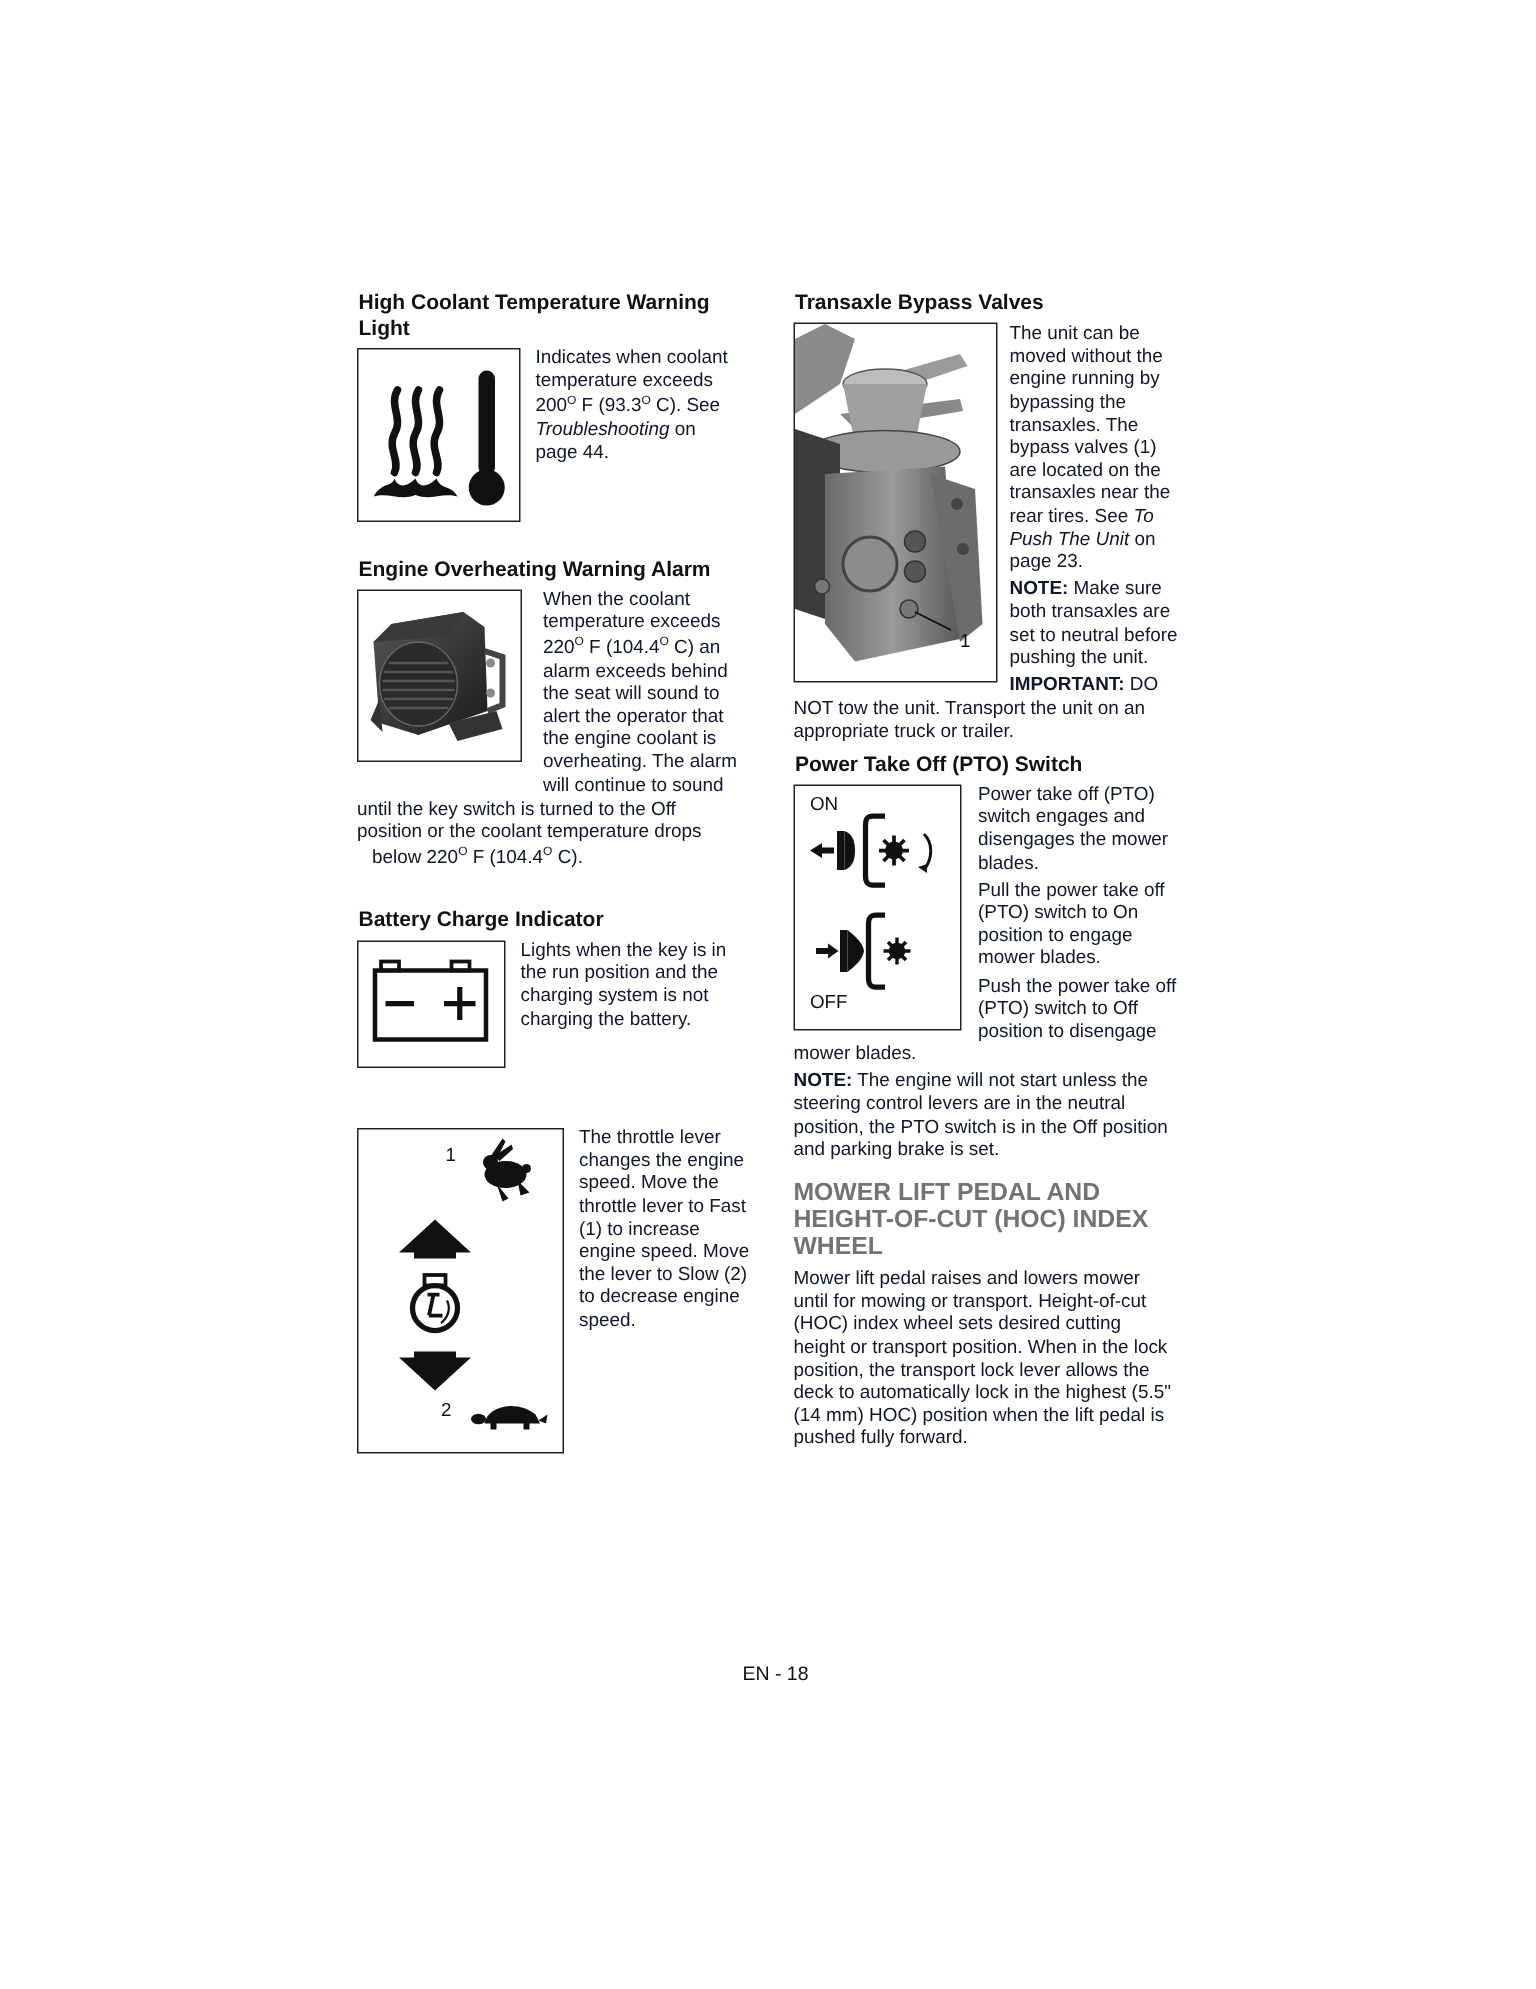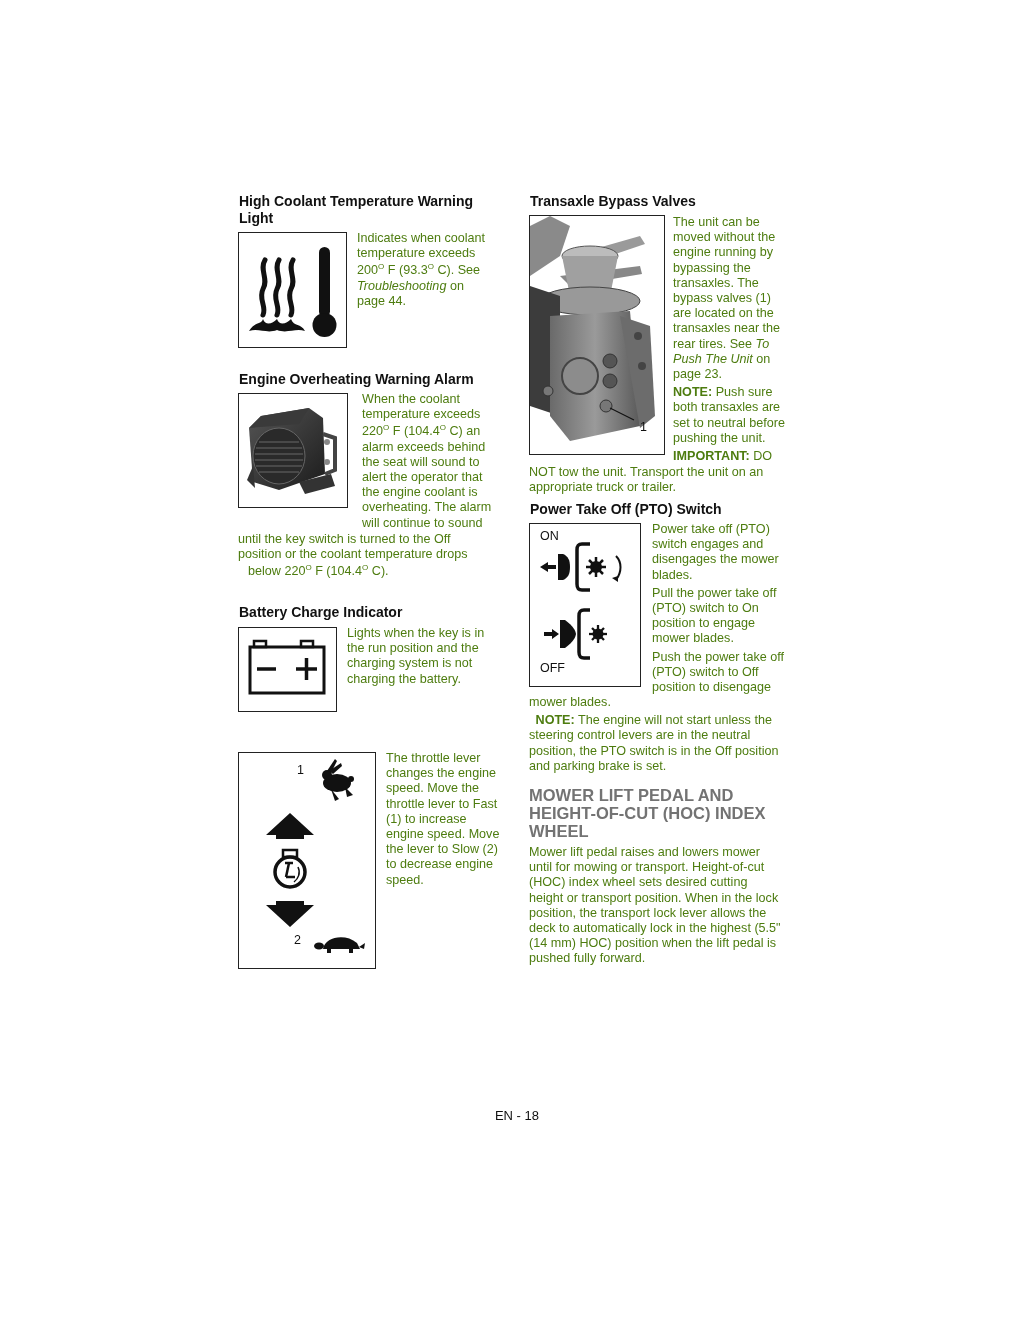--- a/index.html
+++ b/index.html
@@ -1,21 +1,21 @@
 <!DOCTYPE html>
 <html><head>
 <meta charset="utf-8">
 <style>
   html, body { margin: 0; padding: 0; background: #ffffff; }
   body { width: 1024px; height: 1326px; position: relative; overflow: hidden;
          font-family: "Liberation Sans", sans-serif; color: #111; }
   .abs { position: absolute; }
   .h { font-weight: bold; font-size: 14px; line-height: 17px; color: #111; }
   .h-big { font-weight: bold; font-size: 16.5px; line-height: 18px; color: #737373; }
-  .p { font-size: 12.6px; line-height: 15.2px; color: #4d7c0f; }
+  .p { font-size: 12.6px; line-height: 15.2px; color: #0f172a; }
   .p i { font-style: italic; }
   .p b { font-weight: bold; }
   sup { font-size: 8px; vertical-align: 5px; line-height: 0; }
   .box { position: absolute; border: 1.5px solid #222; background: #fff; box-sizing: border-box; }
   .lbl { position: absolute; font-size: 12.5px; color: #111; }
   svg { display: block; }
 </style>
 </head>
 <body>
 
@@ -191,21 +191,21 @@
   <div>moved without the</div>
   <div>engine running by</div>
   <div>bypassing the</div>
   <div>transaxles. The</div>
   <div>bypass valves (1)</div>
   <div>are located on the</div>
   <div>transaxles near the</div>
   <div><span>rear tires. See </span><i>To</i></div>
   <div><i>Push The Unit</i><span> on</span></div>
   <div>page 23.</div>
-  <div style="margin-top:3px;"><b>NOTE:</b><span> Push sure</span></div>
+  <div style="margin-top:3px;"><b>NOTE:</b><span> Make sure</span></div>
   <div>both transaxles are</div>
   <div>set to neutral before</div>
   <div>pushing the unit.</div>
   <div style="margin-top:3px;"><b>IMPORTANT:</b><span> DO</span></div>
 </div>
 <div class="abs p" style="left:529px;top:465px;">
   <div>NOT tow the unit. Transport the unit on an</div>
   <div>appropriate truck or trailer.</div>
 </div>
 
@@ -252,21 +252,21 @@
   <div style="margin-top:3px;">Pull the power take off</div>
   <div>(PTO) switch to On</div>
   <div>position to engage</div>
   <div>mower blades.</div>
   <div style="margin-top:3px;">Push the power take off</div>
   <div>(PTO) switch to Off</div>
   <div>position to disengage</div>
 </div>
 <div class="abs p" style="left:529px;top:695px;">
   <div>mower blades.</div>
-  <div style="margin-top:3px;text-align:center;"><b>NOTE:</b><span> The engine will not start unless the</span></div>
+  <div style="margin-top:3px;"><b>NOTE:</b><span> The engine will not start unless the</span></div>
   <div>steering control levers are in the neutral</div>
   <div>position, the PTO switch is in the Off position</div>
   <div>and parking brake is set.</div>
 </div>
 
 <div class="abs h-big" style="left:529px;top:786px;">
   <div>MOWER LIFT PEDAL AND</div>
   <div>HEIGHT-OF-CUT (HOC) INDEX</div>
   <div>WHEEL</div>
 </div>

